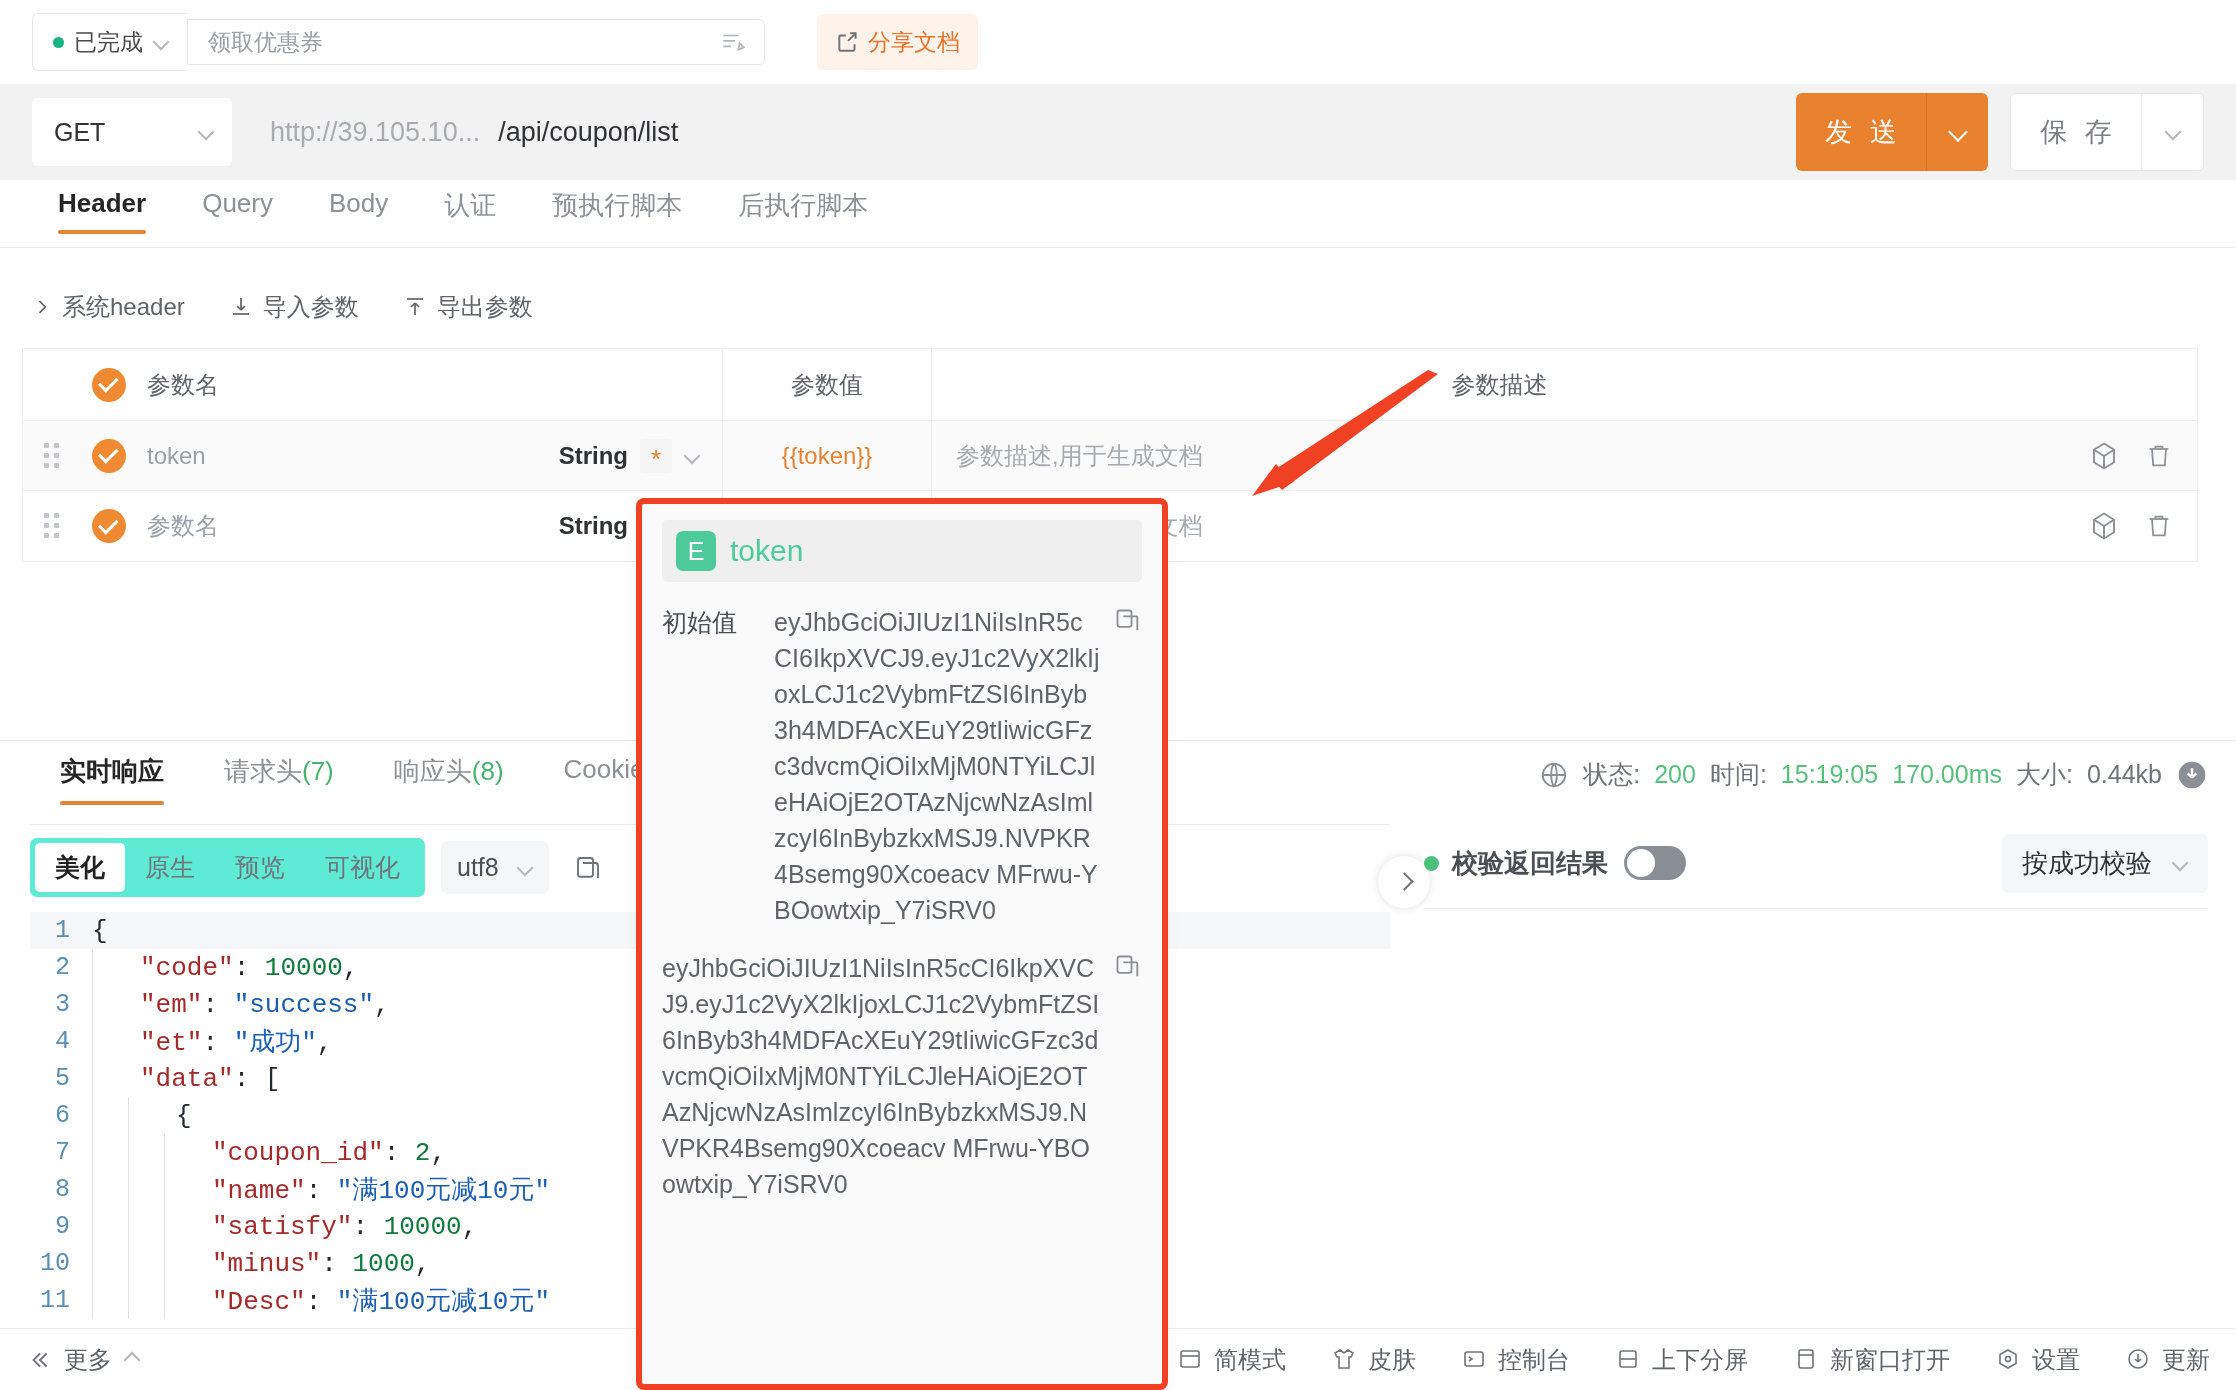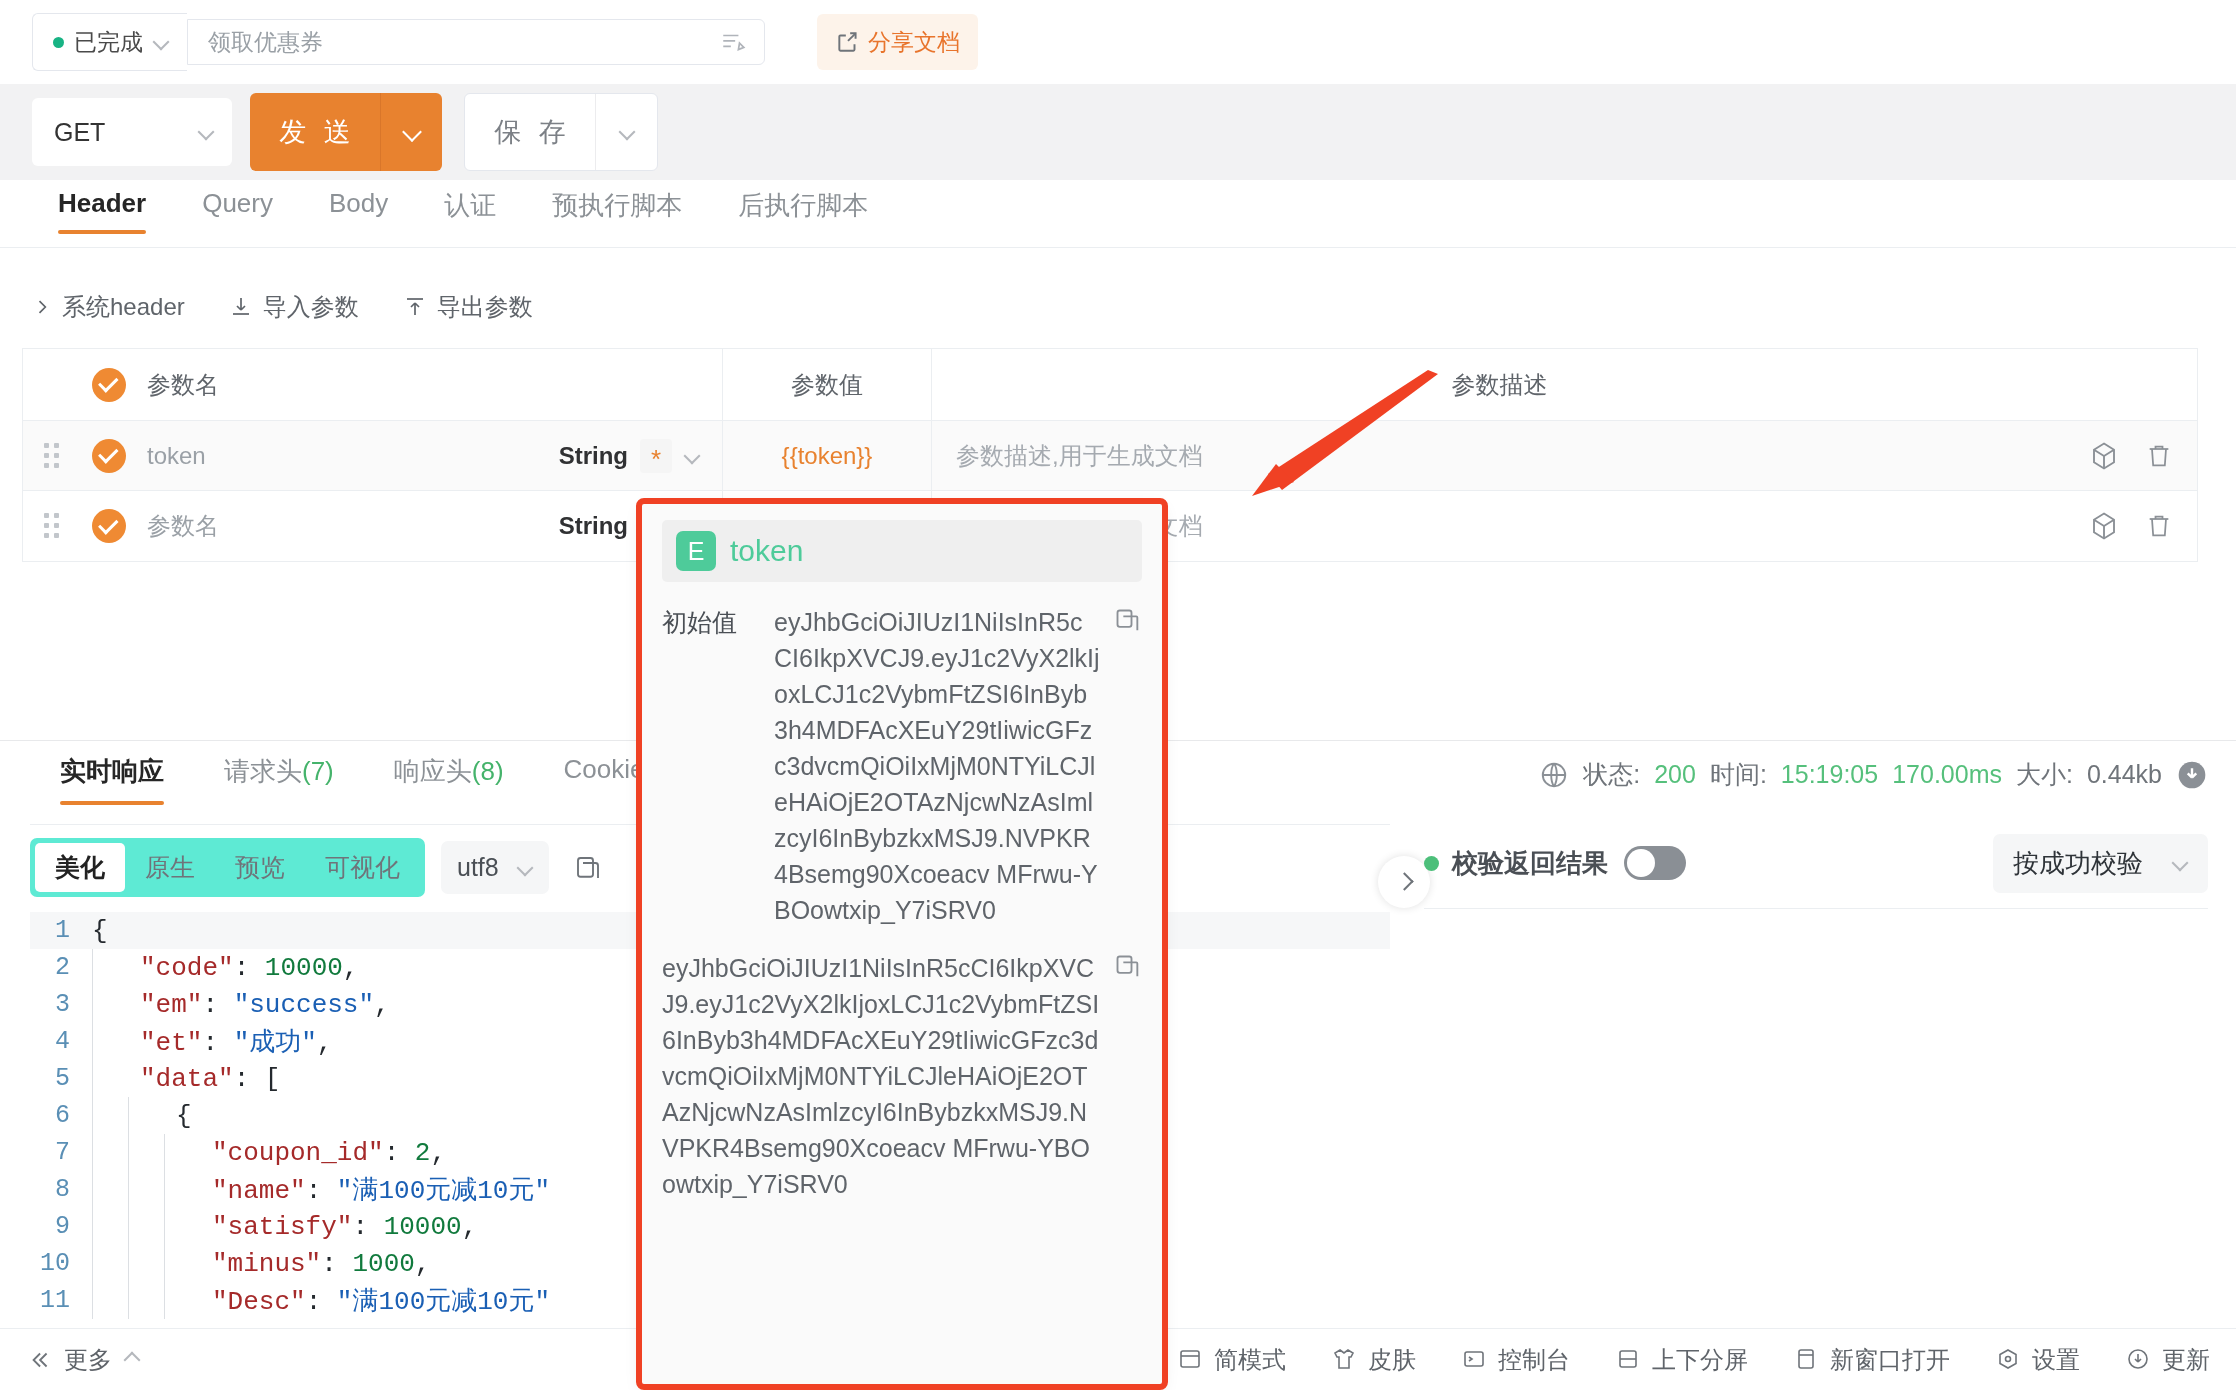--- a/index.html
+++ b/index.html
@@ -191,21 +191,21 @@
   .collapse-handle .c { width: 16px; height: 16px; position: relative; }
   .collapse-handle .c::before { content:""; position:absolute; left:2px; top:1px; width:11px;height:11px;
     border-right:2.5px solid #6f747a; border-bottom:2.5px solid #6f747a; transform: rotate(-45deg); }
   .val-panel { position: absolute; left: 1424px; top: 832px; right: 28px; }
   .val-row { display: flex; align-items: center; height: 62px; }
   .val-dot { width: 15px; height: 15px; border-radius: 50%; background: #4cbf7a; margin-right: 13px; }
   .val-lbl { font-size: 26px; color: #4a4f55; margin-right: 16px; white-space: nowrap; font-weight: bold; }
   .toggle { width: 62px; height: 34px; border-radius: 17px; background: #8a8f95; position: relative; cursor: pointer; }
   .toggle .knob { position:absolute; left: 3px; top: 3px; width: 28px; height: 28px; border-radius: 50%; background: #fff; }
   .sel-box { margin-left: auto; background: #f5f6f7; border-radius: 7px; padding: 12px 20px;
-             display: flex; align-items: center; gap: 29px; font-size: 26px; color: #2e3338; cursor: pointer; white-space: nowrap;}
+             display: flex; align-items: center; gap: 20px; font-size: 26px; color: #2e3338; cursor: pointer; white-space: nowrap;}
   .val-underline { position: absolute; left: 1424px; top: 908px; right: 28px; height: 1px; background: #ebeef1; }
 
   
   .bottom-bar {
     position: absolute; left: 0; bottom: 0; width: 2236px; height: 62px;
     border-top: 1px solid #ebeef1; background: #fff;
     display: flex; align-items: center; padding: 0 26px; font-size: 24px; color: #5f646a;
   }
   .bb-left { display: flex; align-items: center; gap: 12px; cursor: pointer; }
   .bb-right { margin-left: auto; display: flex; align-items: center; gap: 46px; }
@@ -267,20 +267,24 @@
           <path d="M18 14v5a1 1 0 0 1-1 1H5a1 1 0 0 1-1-1V7a1 1 0 0 1 1-1h5"></path>
       </svg>
       <span>分享文档</span>
     </div>
   </div>
 
   <div class="url-bar">
     <div class="method-sel">
       <span>GET</span>
       <span class="chev"></span>
+    </div>
+    <div class="url-field">
+      <span class="url-host">http://39.105.10...</span>
+      <span class="url-path">/api/coupon/list</span>
     </div>
     <div class="btn-send">
       <span class="lbl">发 送</span>
       <span class="caret">
           <span class="chev-w"></span>
         </span>
     </div>
     <div class="btn-save">
       <span class="lbl">保 存</span>
       <span class="caret">

